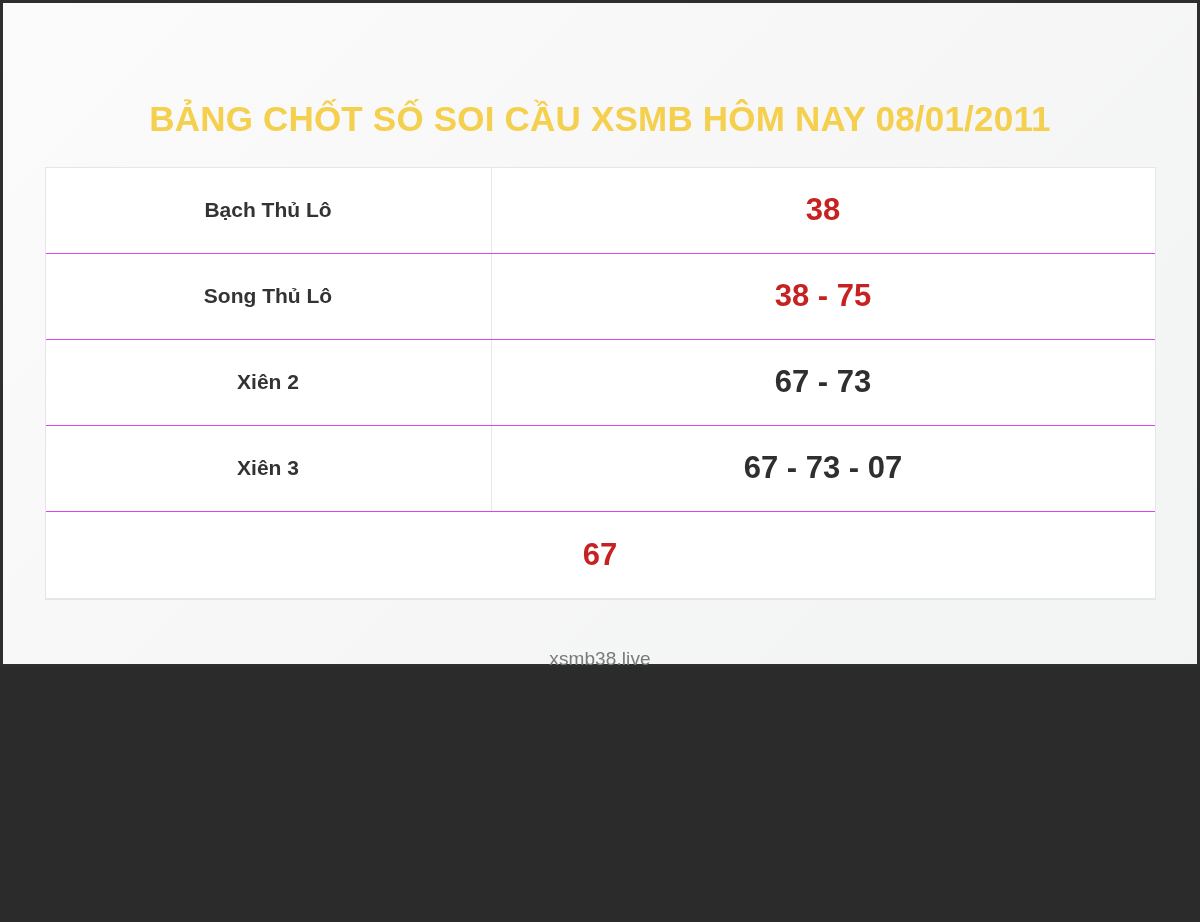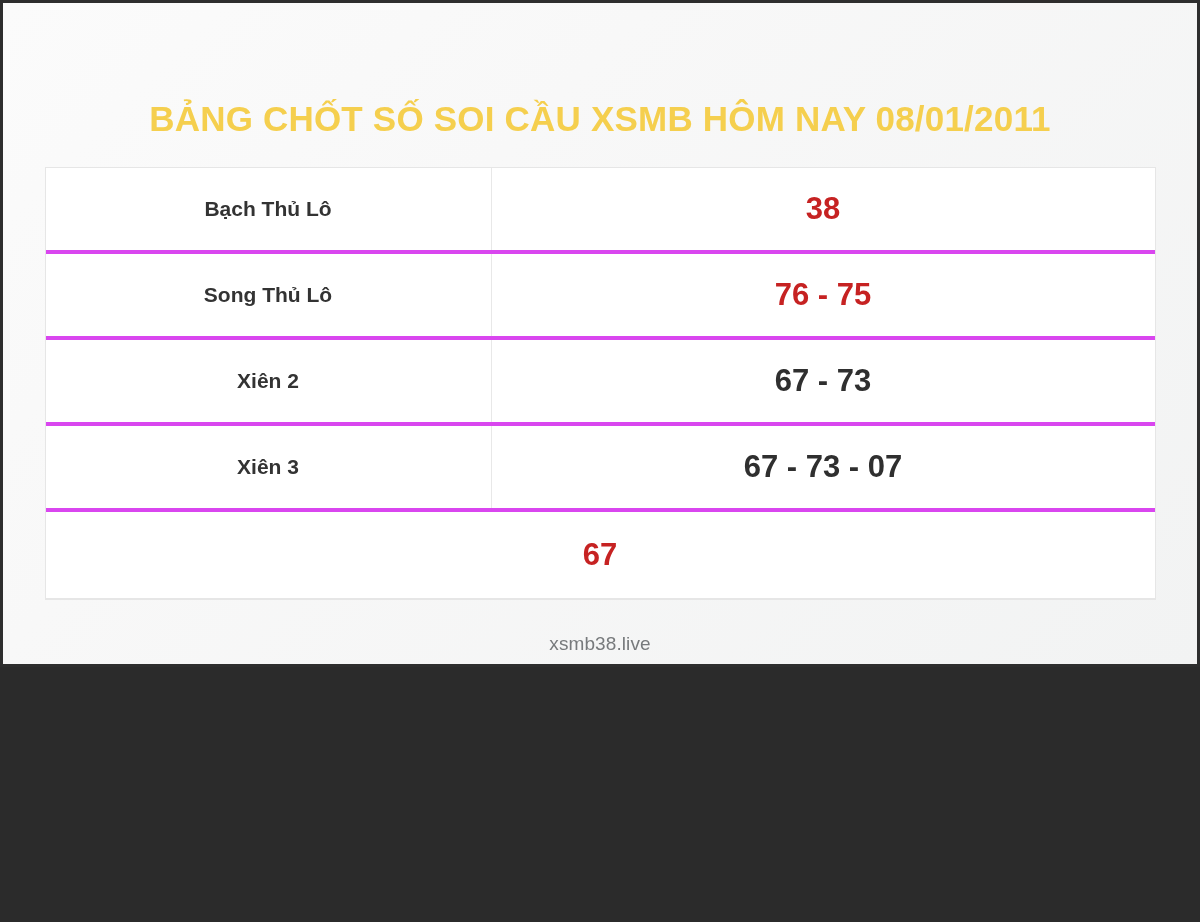--- a/index.html
+++ b/index.html
@@ -42,21 +42,21 @@
     width: 1111px;
     background: #ffffff;
     border: 1px solid #e6e6e6;
     border-bottom: 2px solid #e6e6e6;
   }
 
   .row {
     display: flex;
     width: 100%;
     height: 86px;
-    border-bottom: 4px solid #d946ef;
+    border-bottom: 1px solid #d946ef;
   }
   .row:last-child { border-bottom: none; }
 
   .cell-label,
   .cell-value {
     display: flex;
     align-items: center;
     justify-content: center;
     height: 100%;
     text-align: center;
@@ -73,21 +73,21 @@
   .cell-value {
     flex: 1;
     font-size: 31px;
     font-weight: bold;
     color: #2f2f2f;
   }
 
   .cell-value.red { color: #c62222; }
 
   .footer {
-    margin-top: 33px;
+    margin-top: 48px;
     font-size: 19px;
     color: #777a7c;
     font-weight: normal;
     letter-spacing: 0.1px;
   }
 </style>
 </head>
 <body>
 
 <div class="page">
@@ -95,21 +95,21 @@
   <h1 class="title">BẢNG CHỐT SỐ SOI CẦU XSMB HÔM NAY 08/01/2011</h1>
 
   <div class="table-wrap">
 
   <div class="row">
         <div class="cell-label">Bạch Thủ Lô</div>
         <div class="cell-value red">38</div>
       </div>
       <div class="row">
         <div class="cell-label">Song Thủ Lô</div>
-        <div class="cell-value red">76 - 75</div>
+        <div class="cell-value red">38 - 75</div>
       </div>
       <div class="row">
         <div class="cell-label">Xiên 2</div>
         <div class="cell-value">67 - 73</div>
       </div>
       <div class="row">
         <div class="cell-label">Xiên 3</div>
         <div class="cell-value">67 - 73 - 07</div>
       </div>
       <div class="row">

